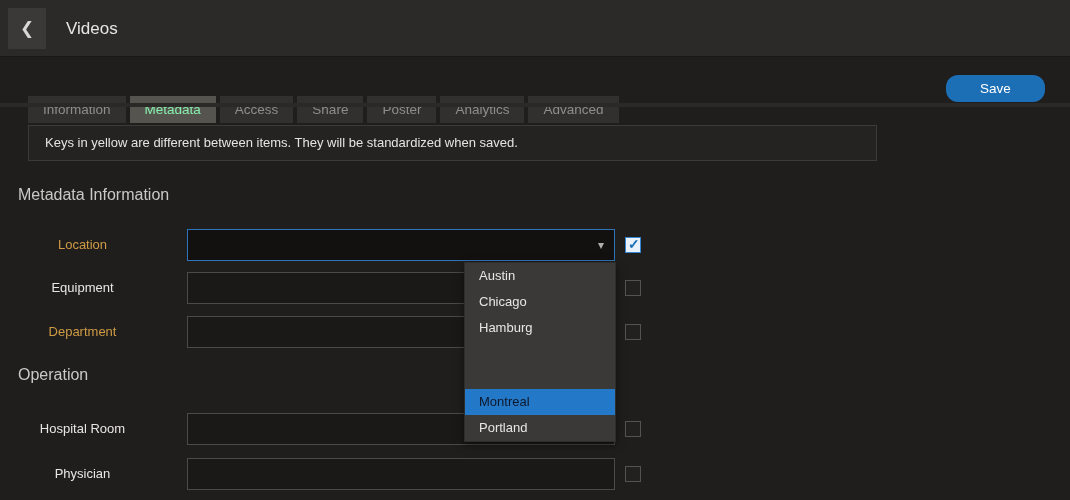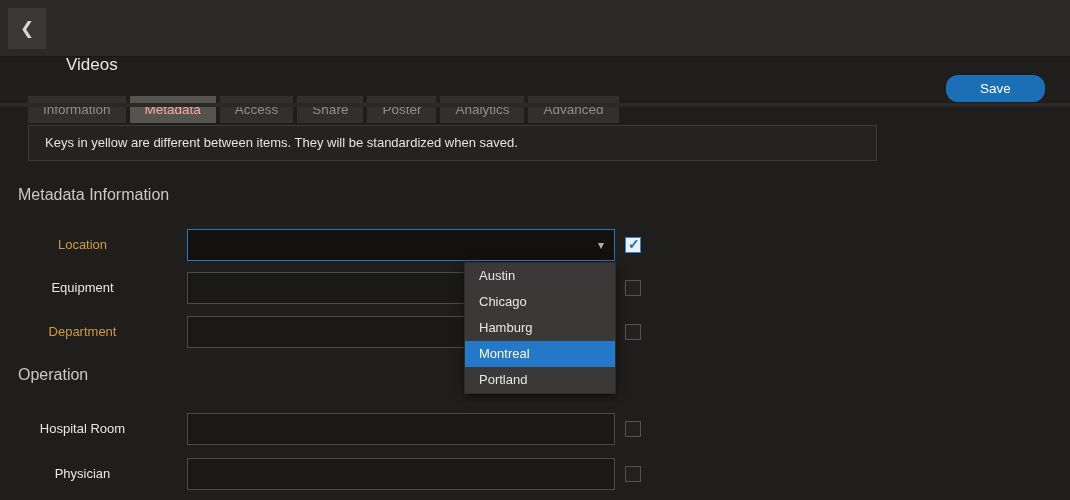--- a/index.html
+++ b/index.html
@@ -14,30 +14,30 @@
     position:absolute; top:0; left:0; width:1070px; height:57px;
     background:#2b2a28; border-bottom:1px solid #191817;
   }
   .back {
     position:absolute; left:8px; top:8px; width:38px; height:41px;
     background:#3a3938; border:none; color:#d9d7d4; font-size:17px;
     cursor:pointer; border-radius:1px;
   }
   .page-title {
     position:absolute; left:66px; top:0; height:57px; line-height:57px;
-    font-size:17px; font-weight:400; color:#e8e6e3;margin-top:36px;
+    font-size:17px; font-weight:400; color:#e8e6e3;
   }
   
   .tabs { position:absolute; top:76px; left:28px; height:27px; display:flex;margin-top:20px; }
   .tab {
     height:27px; line-height:27px; padding:0 15px; margin-right:4px;
     background:#31302e; color:#8f8d89; font-size:13.5px; cursor:pointer;
     white-space:nowrap;
   }
-  .tab.active { background:#56544f; color:#fca5a5; }
+  .tab.active { background:#56544f; color:#86efac; }
   .tabline { position:absolute; top:103px; left:0; width:1070px; height:4px; background:#2a2927; }
   .save {
     position:absolute; top:75px; left:946px; width:99px; height:27px;
     background:#1d6fb5; color:#ffffff; border:none; font-size:13.5px;
     font-family:"Liberation Sans",sans-serif; cursor:pointer; border-radius:12px;
   }
   
   .notice {
     position:absolute; top:125px; left:28px; width:849px; height:36px;
     background:#242321; border:1px solid #3b3a37; line-height:34px;
@@ -81,21 +81,21 @@
   
   .dropdown {
     position:absolute; left:464px; top:262px; width:152px; z-index:10;
     background:#3a3937; border:1px solid #2e2d2b;
     box-shadow:0 3px 8px rgba(0,0,0,0.5);
   }
   .opt {
     height:26px; line-height:26px; padding-left:14px; font-size:13px;
     color:#e8e6e3; cursor:pointer; white-space:nowrap;
   }
-  .opt.selected { background:#2379c8; color:#fef9c3; }
+  .opt.selected { background:#2379c8; color:#0f172a;margin-top:48px; }
 </style>
 </head>
 <body>
 
 <div class="app">
 
   <header class="topbar">
     <button class="back">
       <span>❮</span>
     </button>

